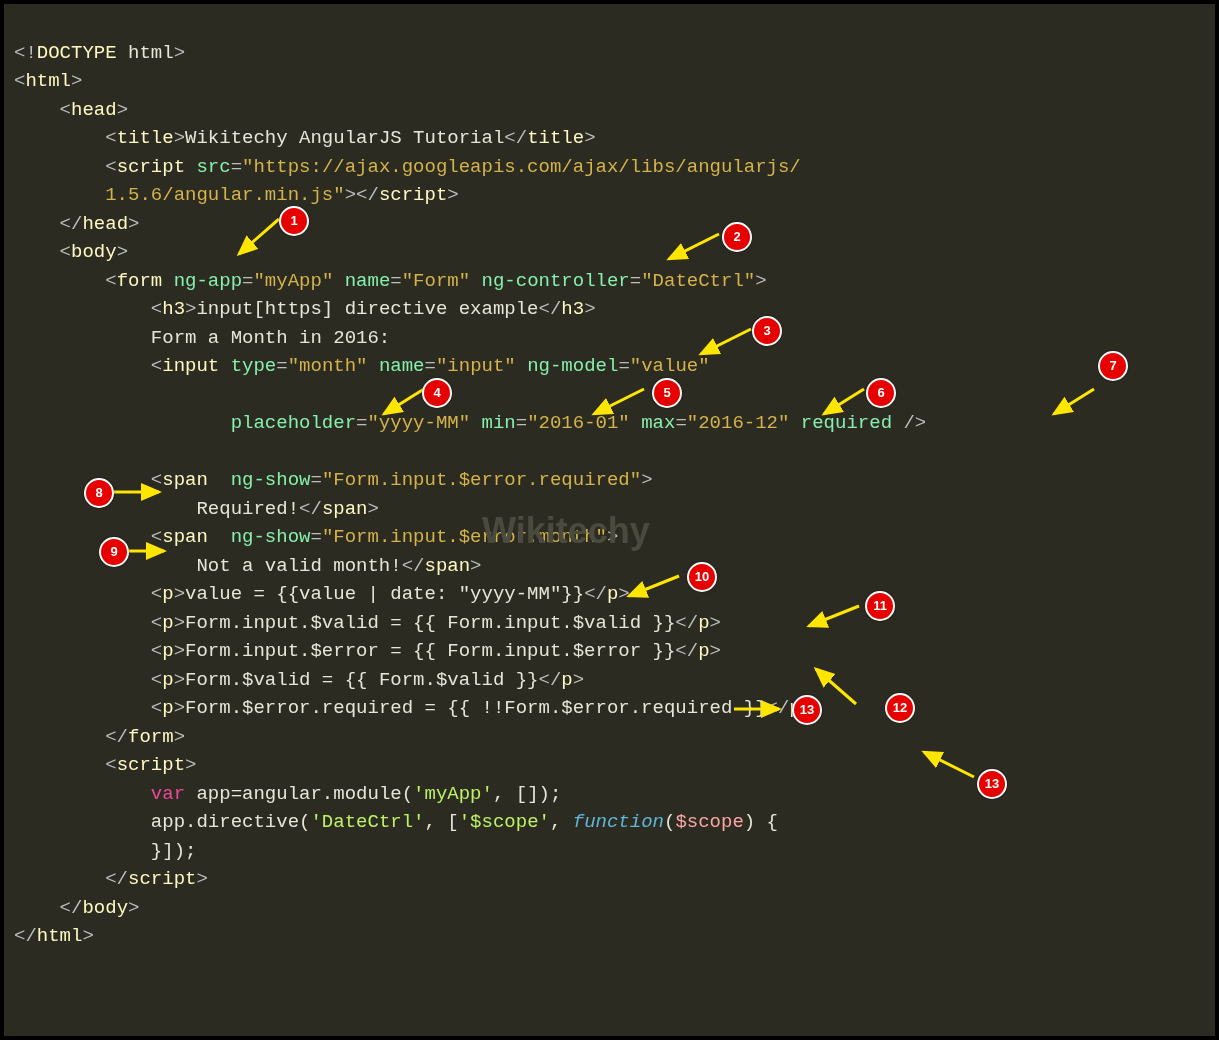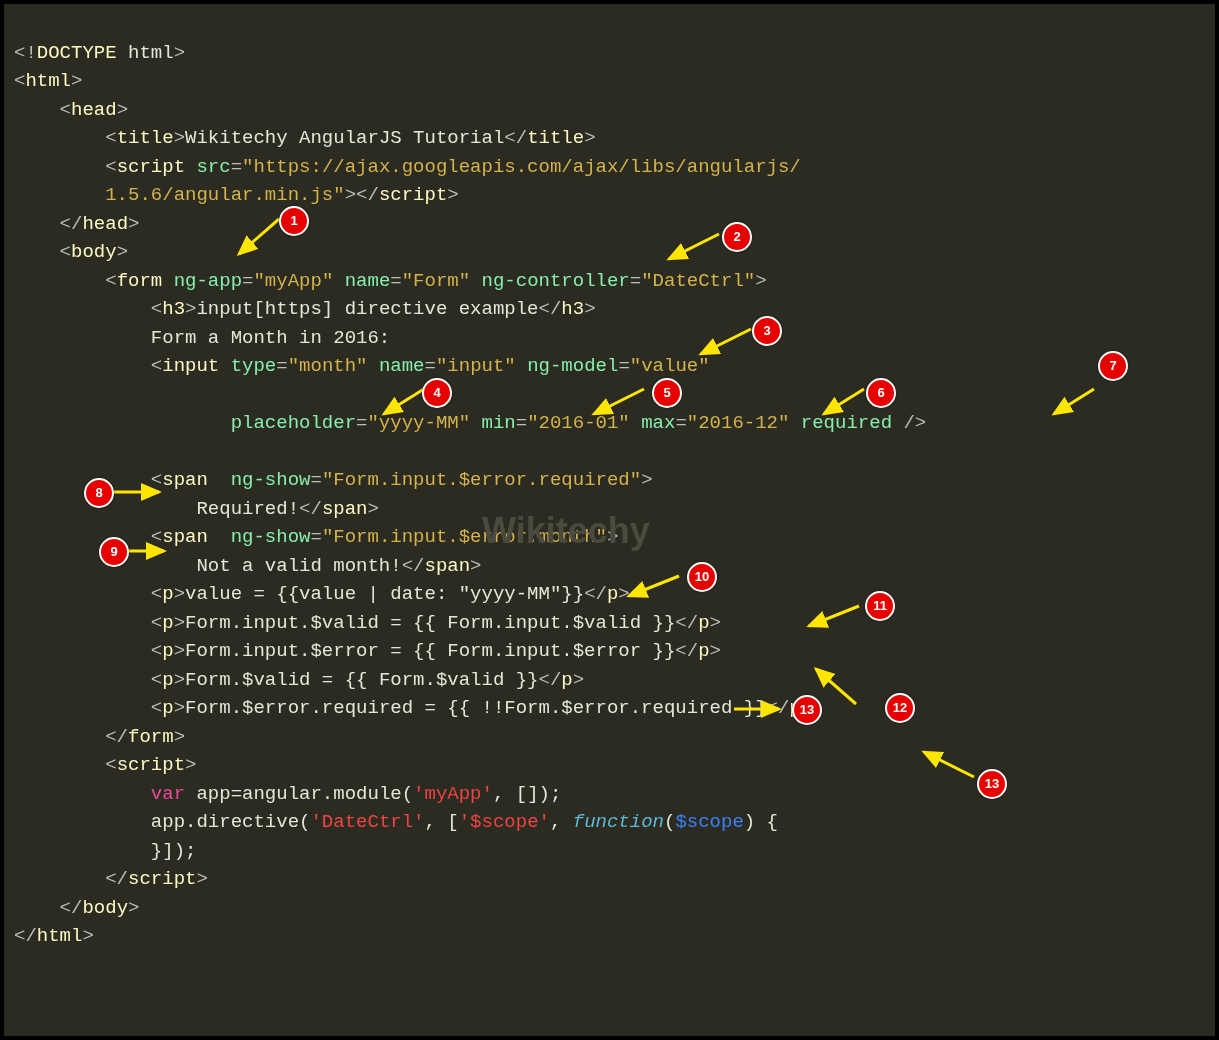--- a/index.html
+++ b/index.html
@@ -23,22 +23,22 @@
     color: #e6e6d8;
     white-space: pre;
     position: relative;
   }
   .punct { color: #bdbdbd; }
   .tag { color: #fef9c3; margin-top: 32px; }
   .attrname { color: #86efac; }
   .attrval { color: #d4b34a; }
   .keyword { color: #ec4899; }
   .func { color: #5fb6d6; font-style: italic; }
-  .param { color: #3b82f6; margin-top: 42px; }
-  .string2 { color: #ef4444; margin-top: 18px; }
+  .param { color: #fca5a5; margin-top: 42px; }
+  .string2 { color: #bef264; margin-top: 18px; }
 
   .badge {
     position: absolute;
     width: 26px;
     height: 26px;
     border-radius: 50%;
     background: #e60000;
     border: 2px solid #fff;
     color: #fff;
     font-family: Arial, sans-serif;

